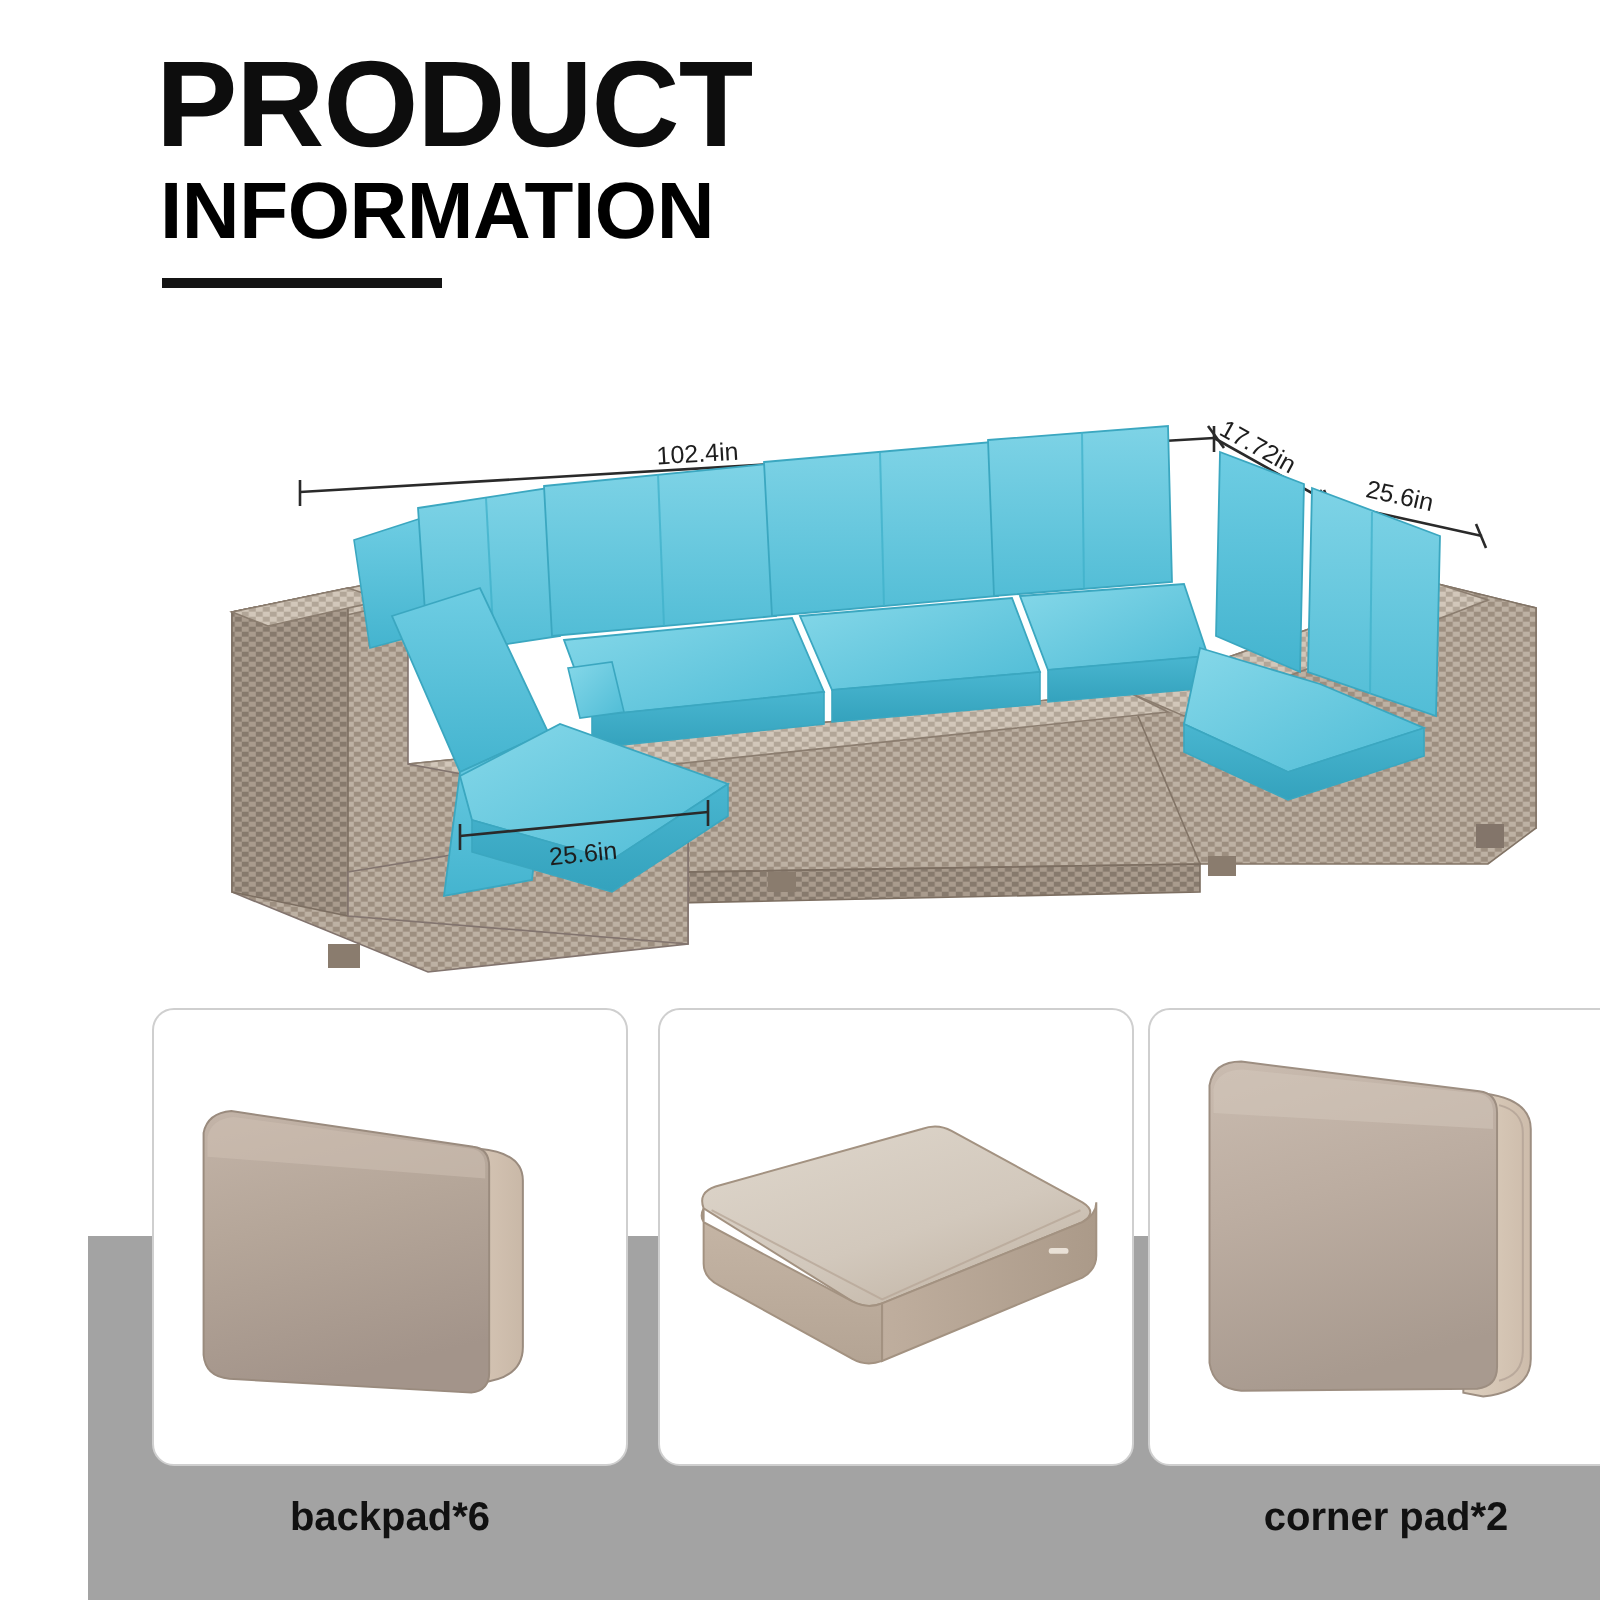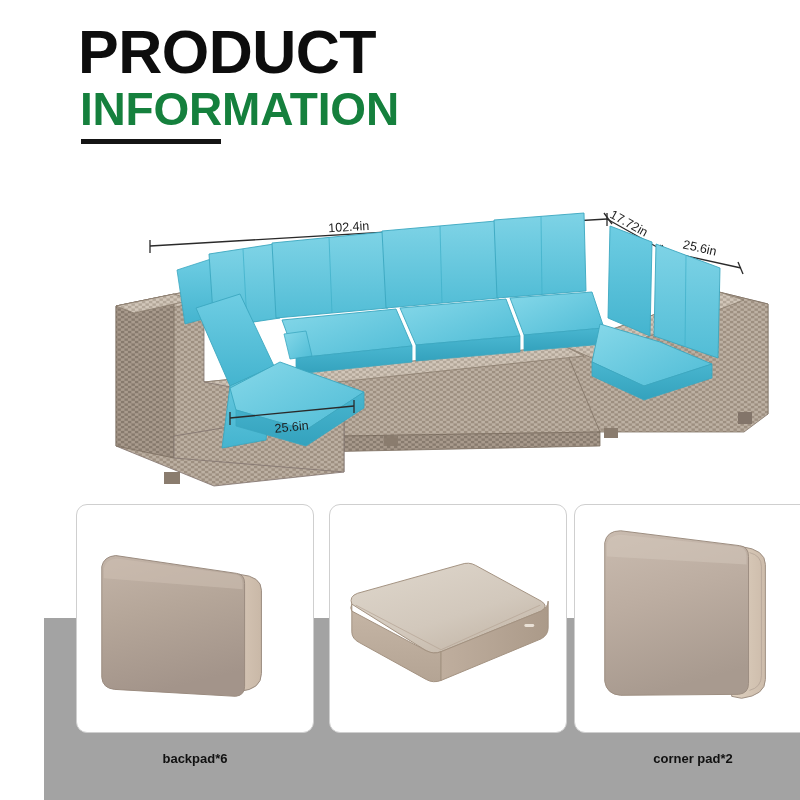--- a/index.html
+++ b/index.html
@@ -38,25 +38,25 @@
     font-size: 61px;
     font-weight: bold;
     letter-spacing: -0.5px;
     line-height: 0.95;
     color: #0d0d0d;
   }
   .title-sub {
     position: absolute;
     left: 36px;
     top: 86px;
-    font-size: 46px;
+    font-size: 40px;
     font-weight: bold;
     letter-spacing: -0.2px;
     line-height: 1;
-    color: #15803d;
+    color: #000000;
   }
   .title-rule {
     position: absolute;
     left: 37px;
     top: 139px;
     width: 140px;
     height: 5px;
     background: #141414;
   }
   .subtitle {
@@ -99,21 +99,21 @@
   .card-3 { left: 530px; width: 238px; }
 
   .card svg { display: block; width: 100%; height: 100%; }
 
   .card-label {
     position: absolute;
     top: 745px;
     height: 28px;
     line-height: 28px;
     text-align: center;
-    font-size: 13px;
+    font-size: 20px;
     font-weight: bold;
     color: #111111;
   }
   .label-1 { left: 32px;  width: 238px; }
   .label-2 { left: 285px; width: 238px; }
   .label-3 { left: 530px; width: 238px; }
 </style>
 </head>
 <body>
 

